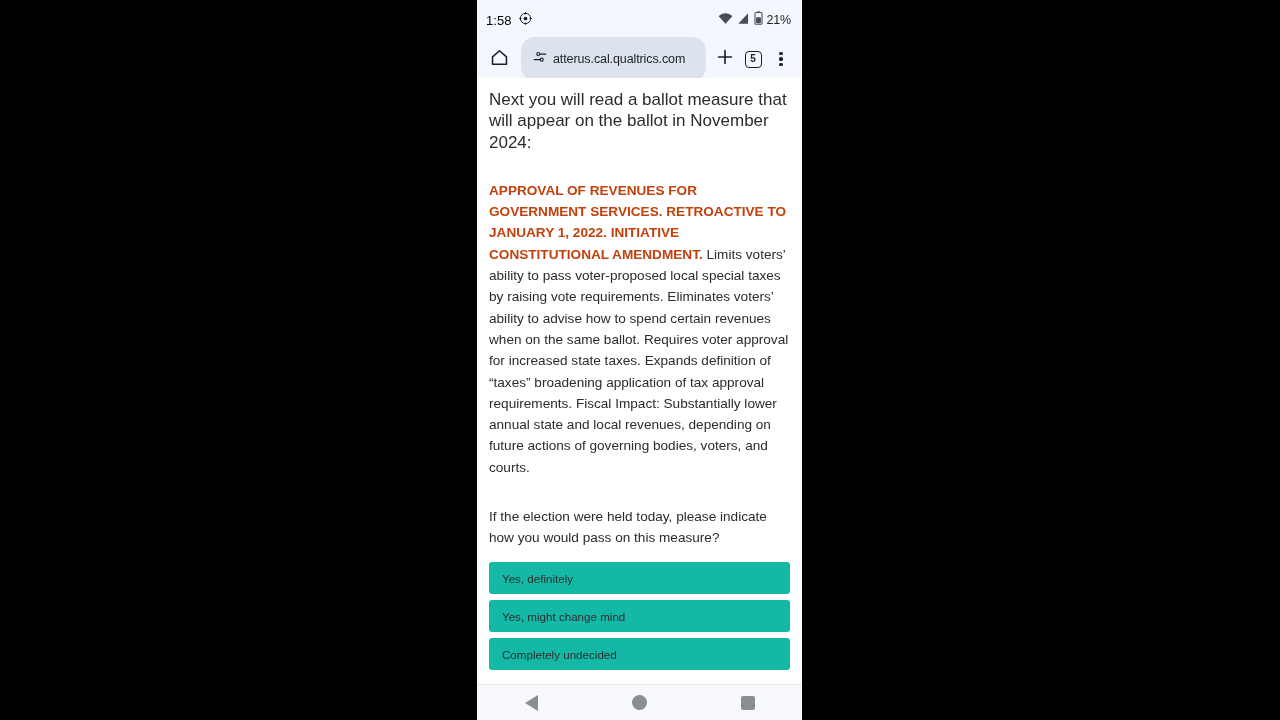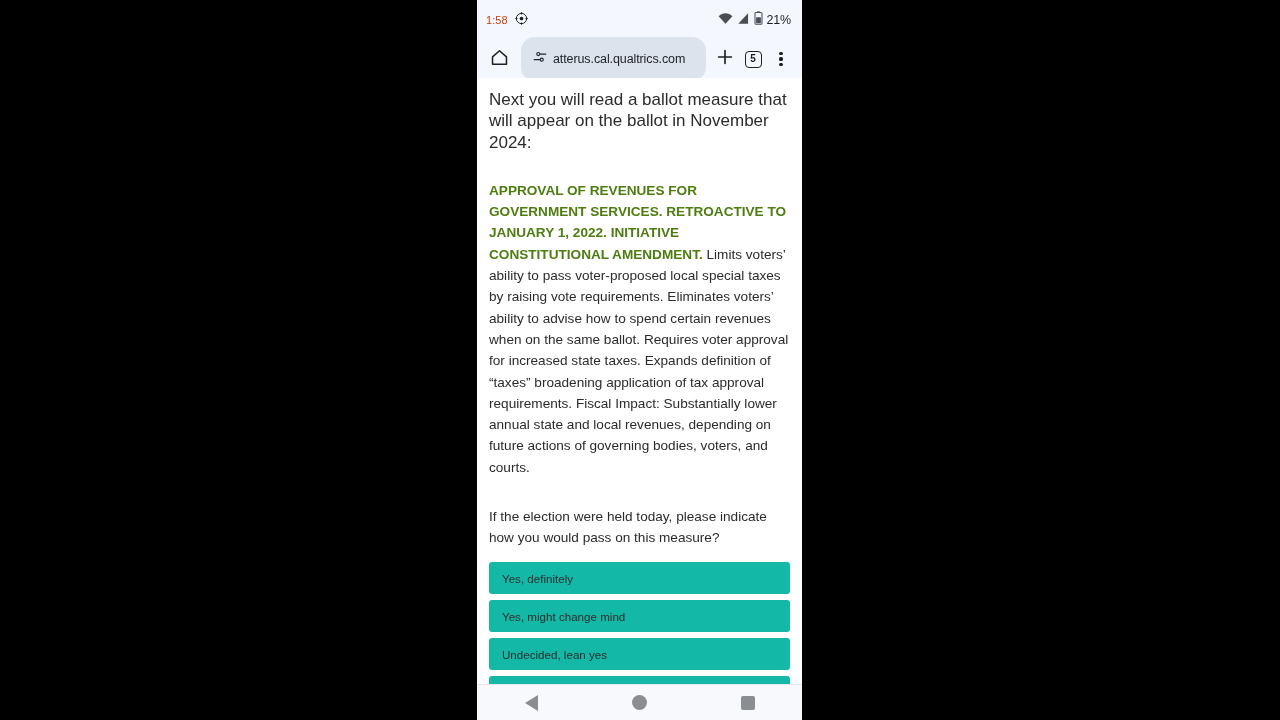--- a/index.html
+++ b/index.html
@@ -45,22 +45,22 @@
     padding: 0 11px 0 9px;
     box-sizing: border-box;
     flex: 0 0 auto;
   }
   .status-left {
     display: flex;
     align-items: center;
     gap: 7px;
   }
   .status-time {
-    font-size: 11px;
-    color: #c2410c;
+    font-size: 13px;
+    color: #000000;
     letter-spacing: 0.1px;
   }
   .status-right {
     display: flex;
     align-items: center;
     gap: 4px;
   }
   .battery-pct {
     font-size: 12.5px;
     color: #1d1f22;
@@ -160,21 +160,21 @@
     margin-top: 11px;
   }
   .measure {
     font-size: 13.6px;
     line-height: 21.3px;
     color: #2b2b2b;
     margin-top: 27px;
   }
   .measure b {
     font-weight: bold;
-    color: #4d7c0f;
+    color: #c2410c;
   }
   .question {
     font-size: 13.6px;
     line-height: 21.3px;
     color: #2b2b2b;
     margin-top: 28px;
   }
   .options {
     margin-top: 13px;
     display: flex;
@@ -328,23 +328,20 @@
       <p class="question">If the election were held today, please indicate how you would pass on this measure?</p>
 
       <div class="options">
         <div class="option">
           <span>Yes, definitely</span>
         </div>
         <div class="option">
           <span>Yes, might change mind</span>
         </div>
         <div class="option">
-          <span>Undecided, lean yes</span>
-        </div>
-        <div class="option">
           <span>Completely undecided</span>
         </div>
       </div>
     </div>
 
     <div class="nav-bar">
       <div class="nav-btn">
         <span class="nav-back"></span>
       </div>
       <div class="nav-btn">

